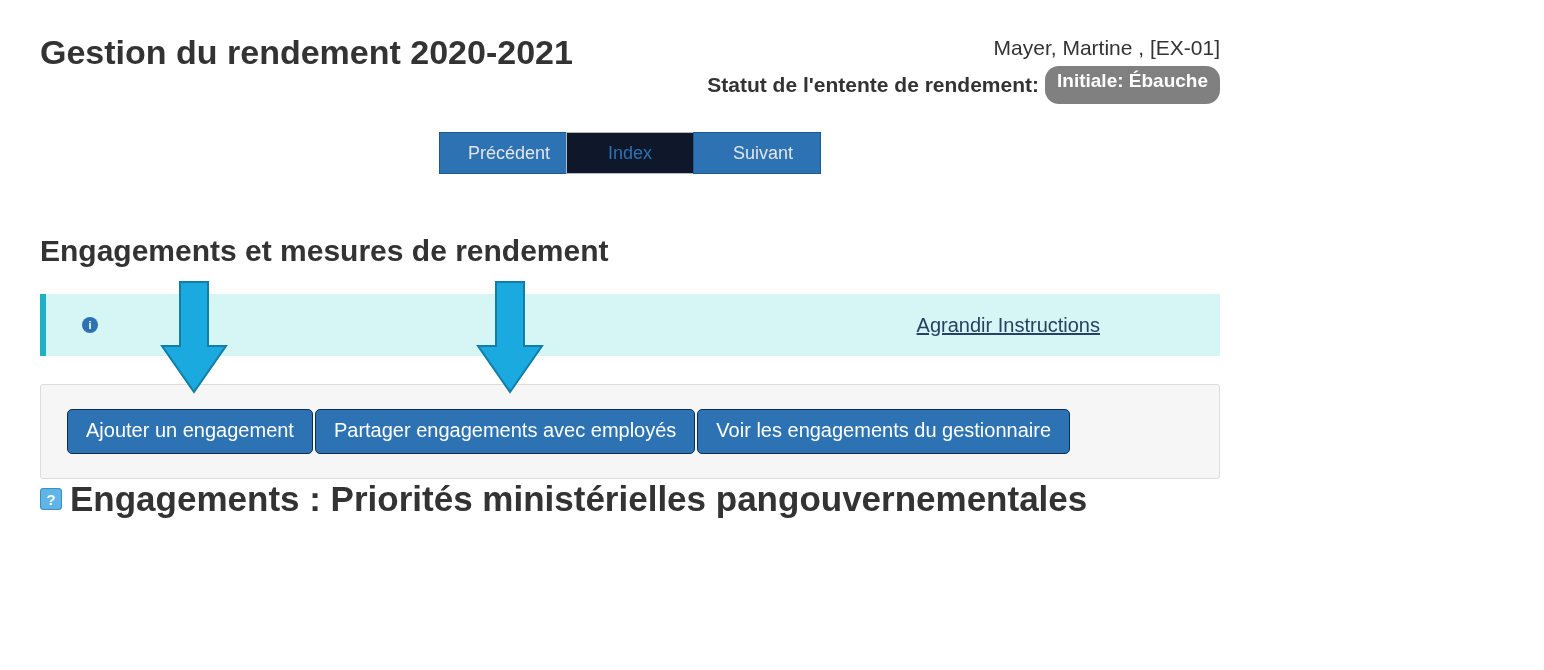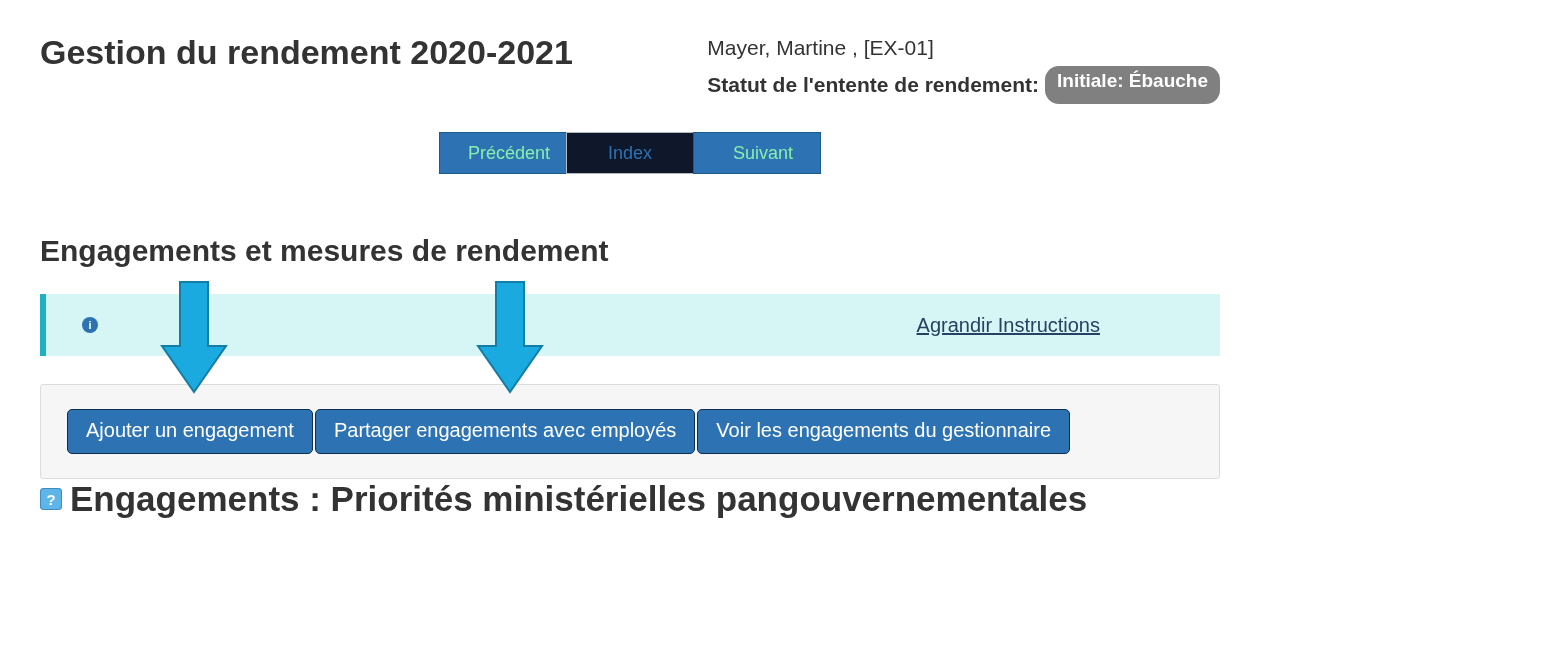--- a/index.html
+++ b/index.html
@@ -24,20 +24,21 @@
     align-items: flex-start;
     margin-bottom: 28px;
   }
   .page-title {
     font-size: 34px;
     font-weight: 700;
     color: #333333;
     line-height: 1.2;
   }
   .header-right {
+    text-align: right;
     font-size: 21px;
     color: #333333;
     line-height: 1.5;
   }
   .status-line {
     display: flex;
     align-items: center;
     justify-content: flex-end;
     gap: 6px;
     margin-top: 2px;
@@ -65,21 +66,21 @@
     align-items: center;
     justify-content: center;
     height: 42px;
     min-width: 128px;
     font-size: 18px;
     border: 1px solid #1c5a8c;
     box-sizing: border-box;
   }
   .pager-btn.primary {
     background: #2d73b3;
-    color: #86efac;
+    color: #e5e5e5;
     padding-left: 12px;
   }
   .pager-btn.secondary {
     background: #0f172a;
     color: #2d73b3;
     border-color: #b5b8bd;
     text-align: right;
   }
   .pager-btn + .pager-btn { margin-left: -1px; }
 

